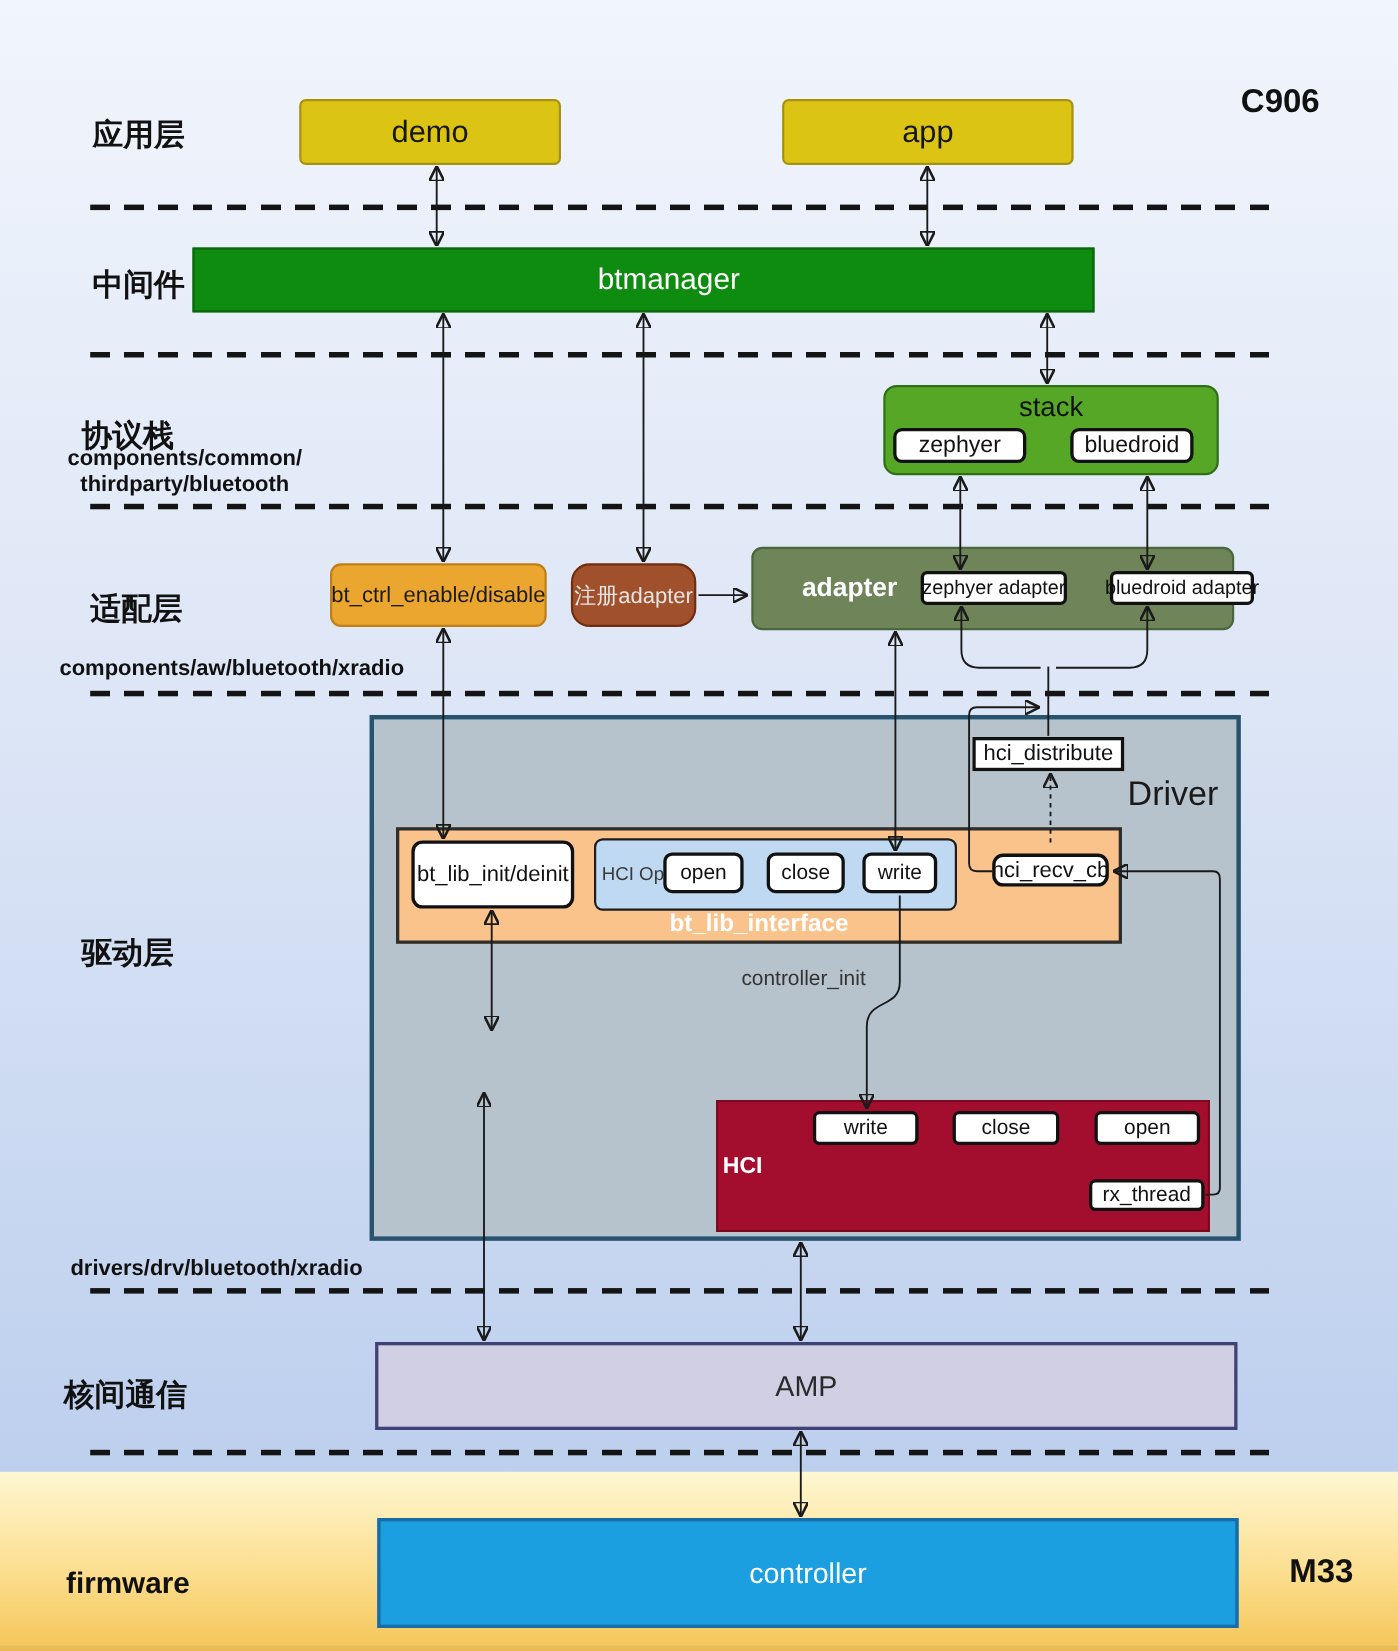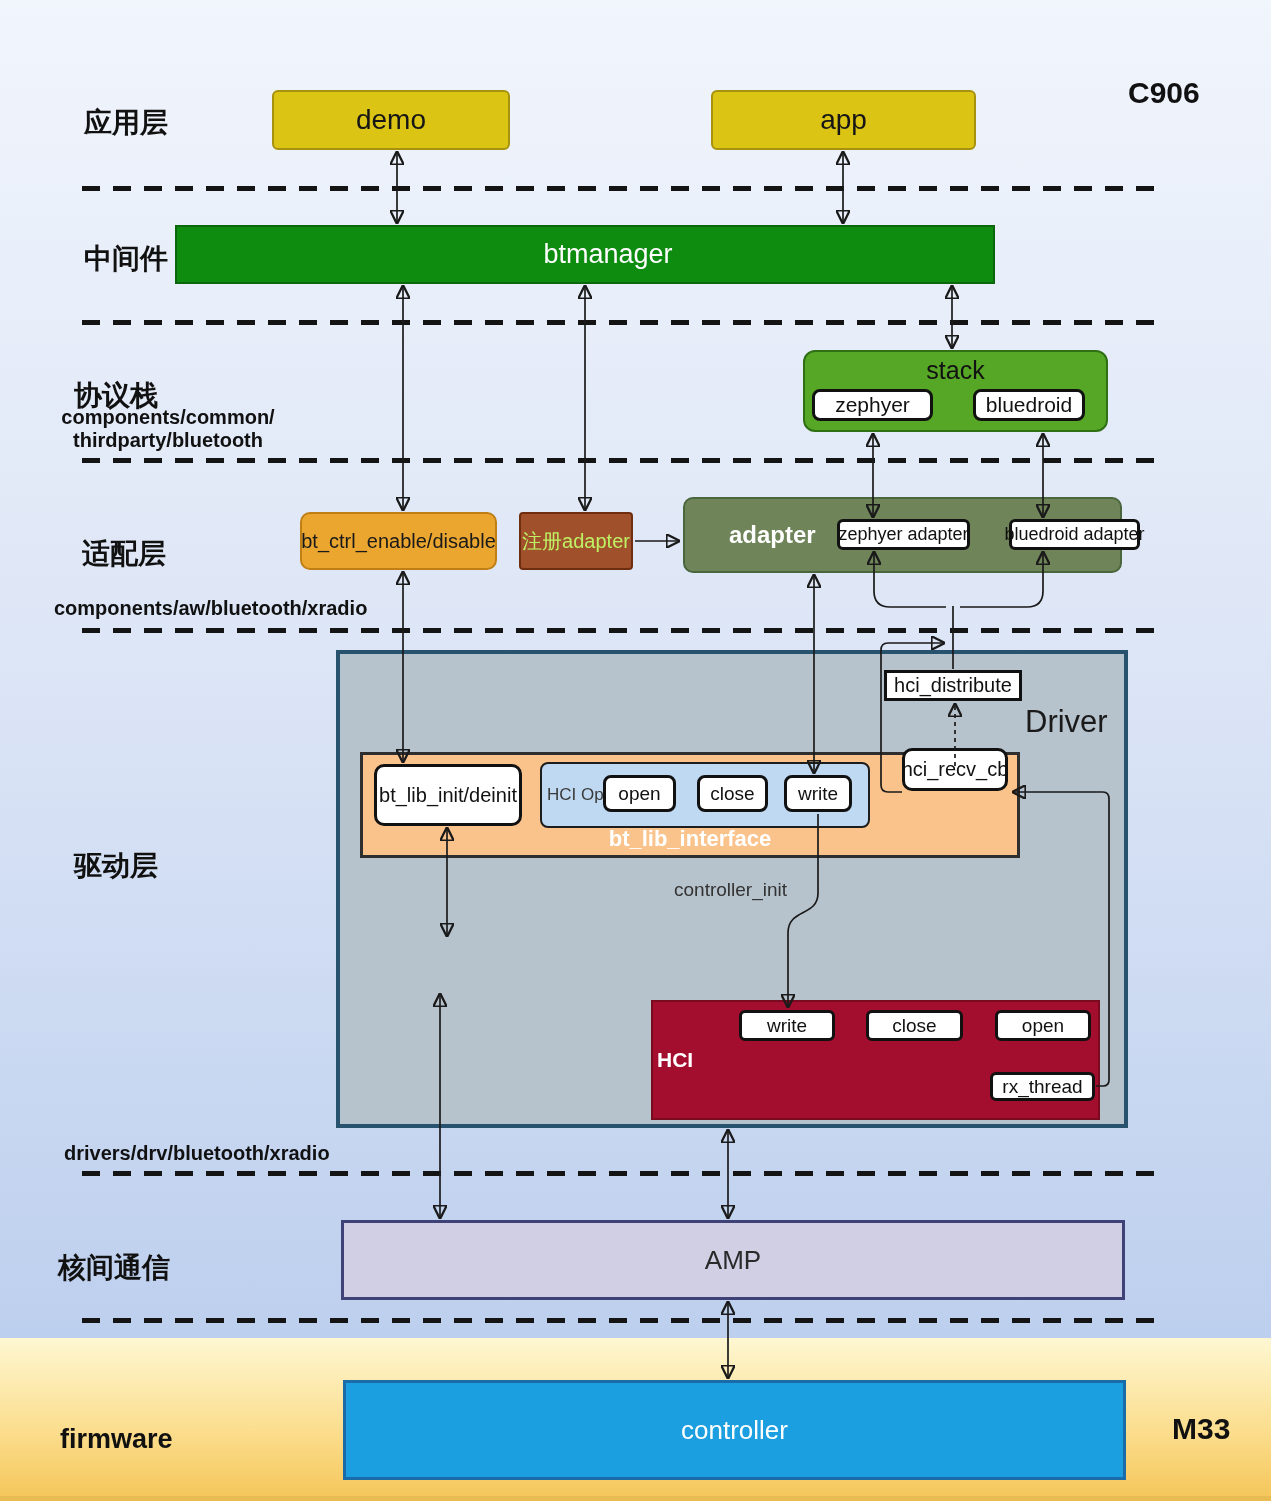--- a/index.html
+++ b/index.html
@@ -30,21 +30,21 @@
   .lbl{position:absolute;color:#111;font-weight:bold;white-space:nowrap;}
   .cn{font-size:28px;}
   .path-lbl{font-size:20px;}
   .box{position:absolute;display:flex;align-items:center;justify-content:center;white-space:nowrap;}
   .ybox{background:var(--yellow-box);border:2.5px solid var(--yellow-border);border-radius:6px;font-size:28px;color:#161616;}
   .greenbar{background:var(--green-bar);border:2px solid var(--green-bar-border);color:#fff;font-size:27px;font-weight:500;padding-left:46px;}
   .stack{background:var(--stack-green);border:2.5px solid var(--stack-border);border-radius:12px;}
   .stack-title{position:absolute;left:0;top:4px;width:100%;text-align:center;font-size:25px;color:#111;}
   .wbox{background:#fff;border:3px solid #111;border-radius:8px;font-size:21px;color:#111;}
   .obox{background:var(--orange);border:2.5px solid var(--orange-border);border-radius:10px;font-size:20px;color:#1a1a1a;}
-  .bbox{background:var(--brown);border:2.5px solid var(--brown-border);border-radius:4px;font-size:20px;color:#bef264;text-align:right;}
+  .bbox{background:var(--brown);border:2.5px solid var(--brown-border);border-radius:17px;font-size:20px;color:#e5e5e5;text-align:right;}
   .adapter{background:var(--olive);border:2.5px solid var(--olive-border);border-radius:10px;}
   .adapter-title{position:absolute;left:44px;top:0;height:100%;display:flex;align-items:center;color:#fff;font-weight:bold;font-size:24px;}
   .awbox{background:#fff;border:3px solid #111;border-radius:6px;font-size:18px;color:#111;margin-left:32px;}
   .driver{background:var(--driver-fill);border:4px solid var(--driver-border);}
   .driver-title{position:absolute;font-size:31px;color:#1a1a1a;}
   .btlib{background:var(--btlib-orange);border:3px solid #2E2E2E;padding-left:16px;}
   .btlib-title{position:absolute;left:0;bottom:3px;width:100%;text-align:center;color:#fff;font-weight:bold;font-size:22px;}
   .hciops{background:var(--hciops-blue);border:2.5px solid #1d1d1d;border-radius:8px;}
   .hciops-lbl{position:absolute;left:5px;top:0;height:100%;display:flex;align-items:center;font-size:17px;color:#3A3A3A;}
   .wr{background:#fff;border:3px solid #111;border-radius:10px;font-size:20px;color:#111;}
@@ -117,21 +117,21 @@
   <div class="box btlib" style="left:360px;top:752px;width:660px;height:106px">
     <div class="btlib-title">bt_lib_interface</div>
   </div>
   <div class="box wr" style="left:374px;top:764px;width:148px;height:62px">bt_lib_init/deinit</div>
   <div class="box hciops" style="left:540px;top:762px;width:330px;height:66px">
     <div class="hciops-lbl">HCI Ops</div>
   </div>
   <div class="box smallbtn" style="left:603px;top:775px;width:73px;height:37px">open</div>
   <div class="box smallbtn" style="left:697px;top:775px;width:71px;height:37px">close</div>
   <div class="box smallbtn" style="left:784px;top:775px;width:68px;height:37px">write</div>
-  <div class="box wr" style="left:902px;top:748px;width:106px;height:43px">hci_recv_cb</div>
+  <div class="box wr" style="left:902px;top:776px;width:106px;height:30px">hci_recv_cb</div>
 
   <div class="note" style="left:674px;top:879px">controller_init</div>
 
   <div class="box hci" style="left:651px;top:1000px;width:449px;height:120px">
     <div class="hci-lbl">HCI</div>
   </div>
   <div class="box hcibtn" style="left:739px;top:1010px;width:96px;height:31px">write</div>
   <div class="box hcibtn" style="left:866px;top:1010px;width:97px;height:31px">close</div>
   <div class="box hcibtn" style="left:995px;top:1010px;width:96px;height:31px">open</div>
   <div class="box hcibtn" style="left:990px;top:1072px;width:105px;height:29px">rx_thread</div>

